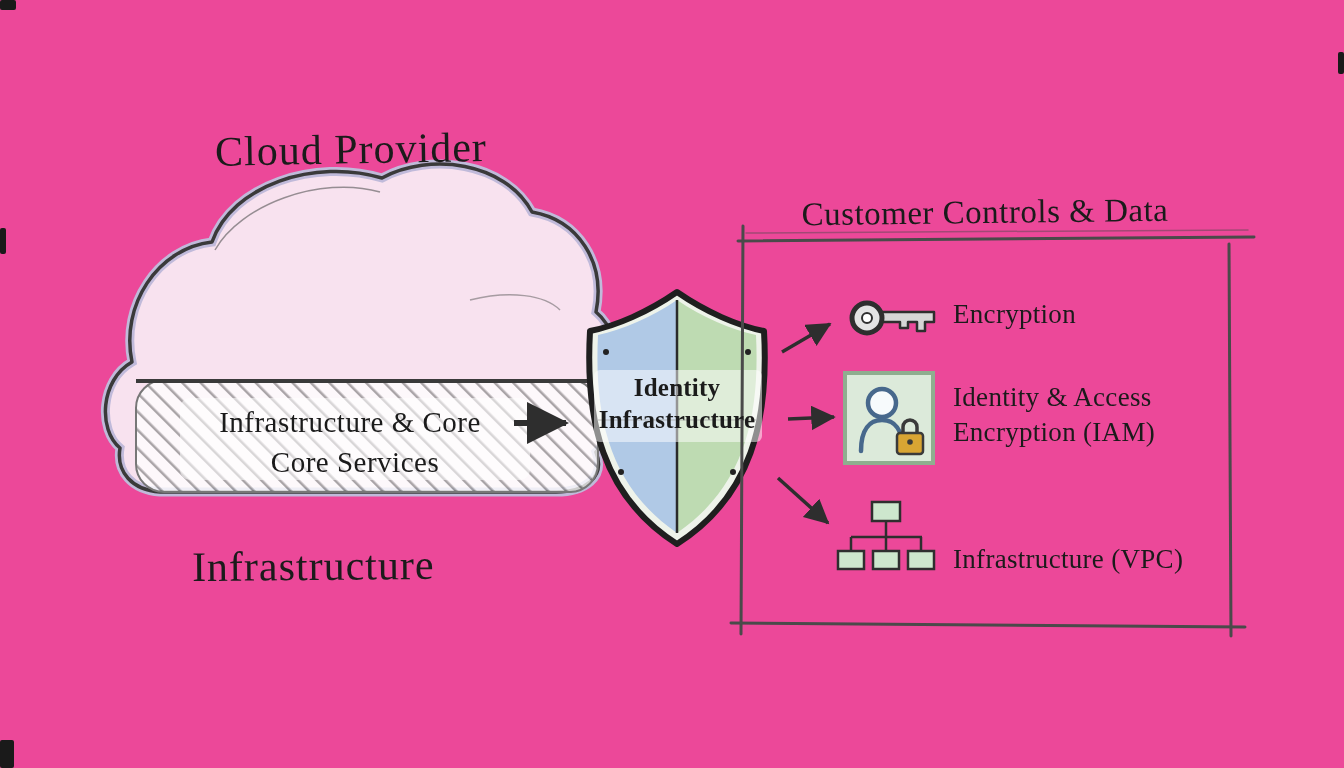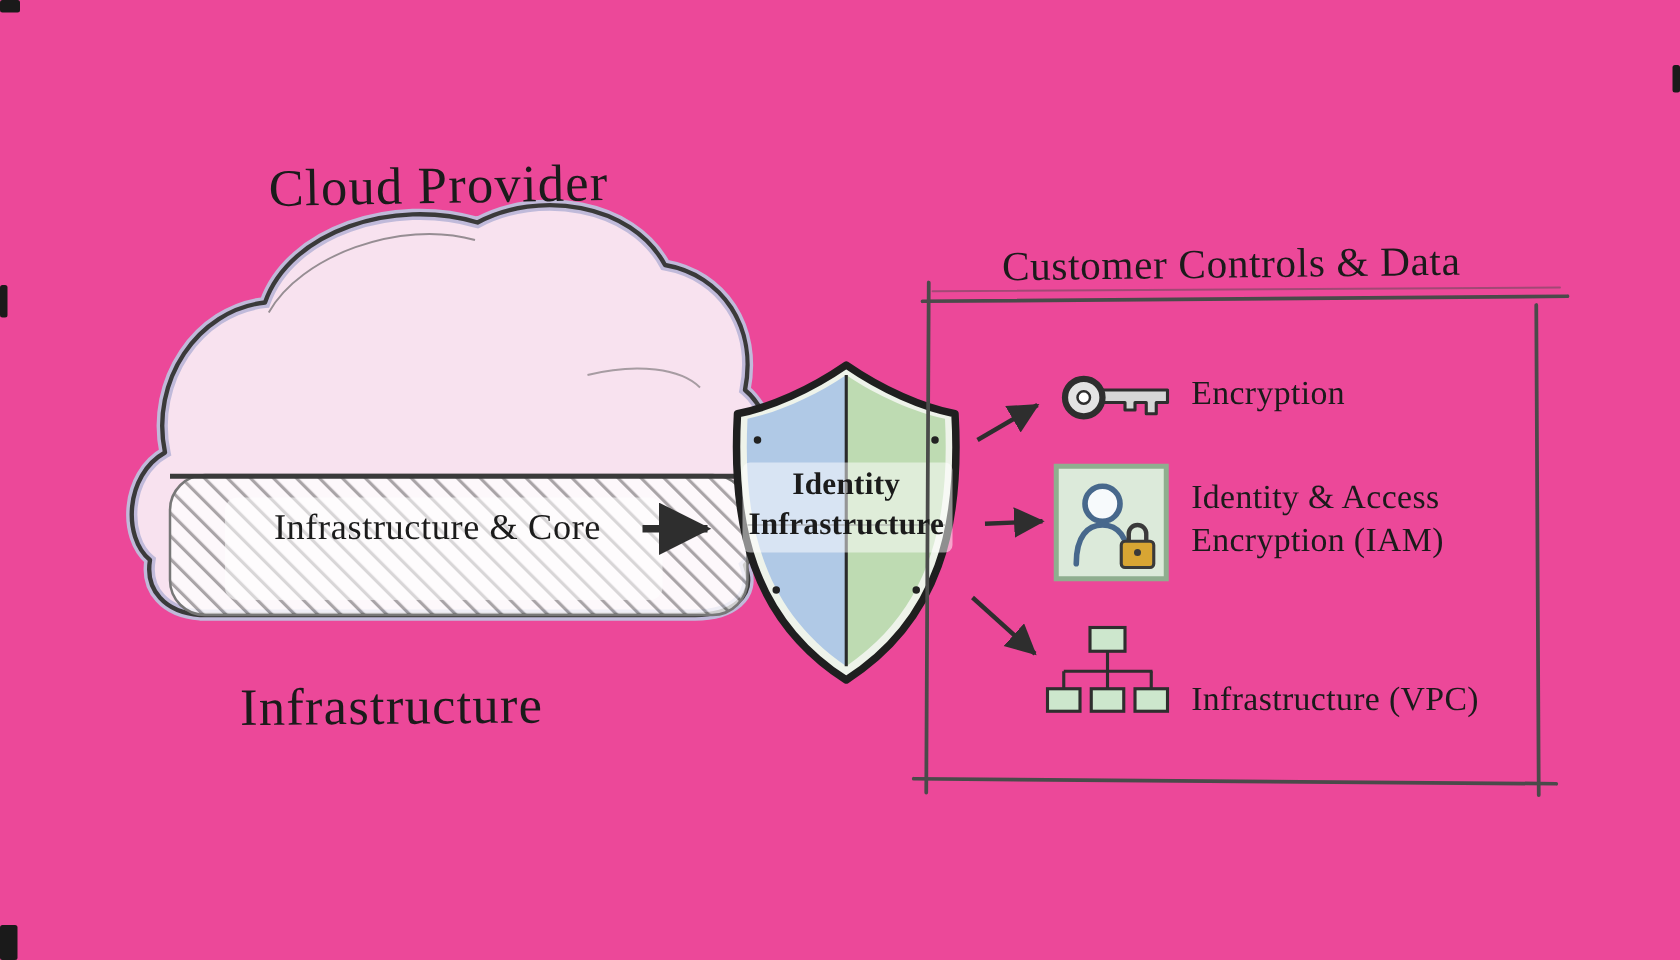--- a/index.html
+++ b/index.html
@@ -128,20 +128,21 @@
       <line x1="921" y1="537" x2="921" y2="551" stroke-width="2.5"></line>
       <rect x="838" y="551" width="26" height="18" fill="#cde7cd" stroke-width="2.5"></rect>
       <rect x="873" y="551" width="26" height="18" fill="#cde7cd" stroke-width="2.5"></rect>
       <rect x="908" y="551" width="26" height="18" fill="#cde7cd" stroke-width="2.5"></rect>
     </g>
   </svg>
 
   <div class="txt title-lg" style="left:215px;top:125px;width:310px;transform:rotate(-1deg);">Cloud Provider</div>
 
   <div class="txt band-txt center" style="left:170px;top:406px;width:360px;">Infrastructure &amp; Core</div>
+  <div class="txt band-txt center" style="left:205px;top:446px;width:300px;">Core Services</div>
 
   <div class="txt title-lg" style="left:192px;top:542px;transform:rotate(-0.5deg);">Infrastructure</div>
 
   <div class="txt shield-txt center" style="left:577px;top:374px;width:200px;">Identity</div>
   <div class="txt shield-txt center" style="left:567px;top:406px;width:220px;">Infrastructure</div>
 
   <div class="txt title-md center" style="left:755px;top:194px;width:460px;transform:rotate(-0.7deg);">Customer Controls &amp; Data</div>
 
   <div class="txt item-txt" style="left:953px;top:299px;">Encryption</div>
 

